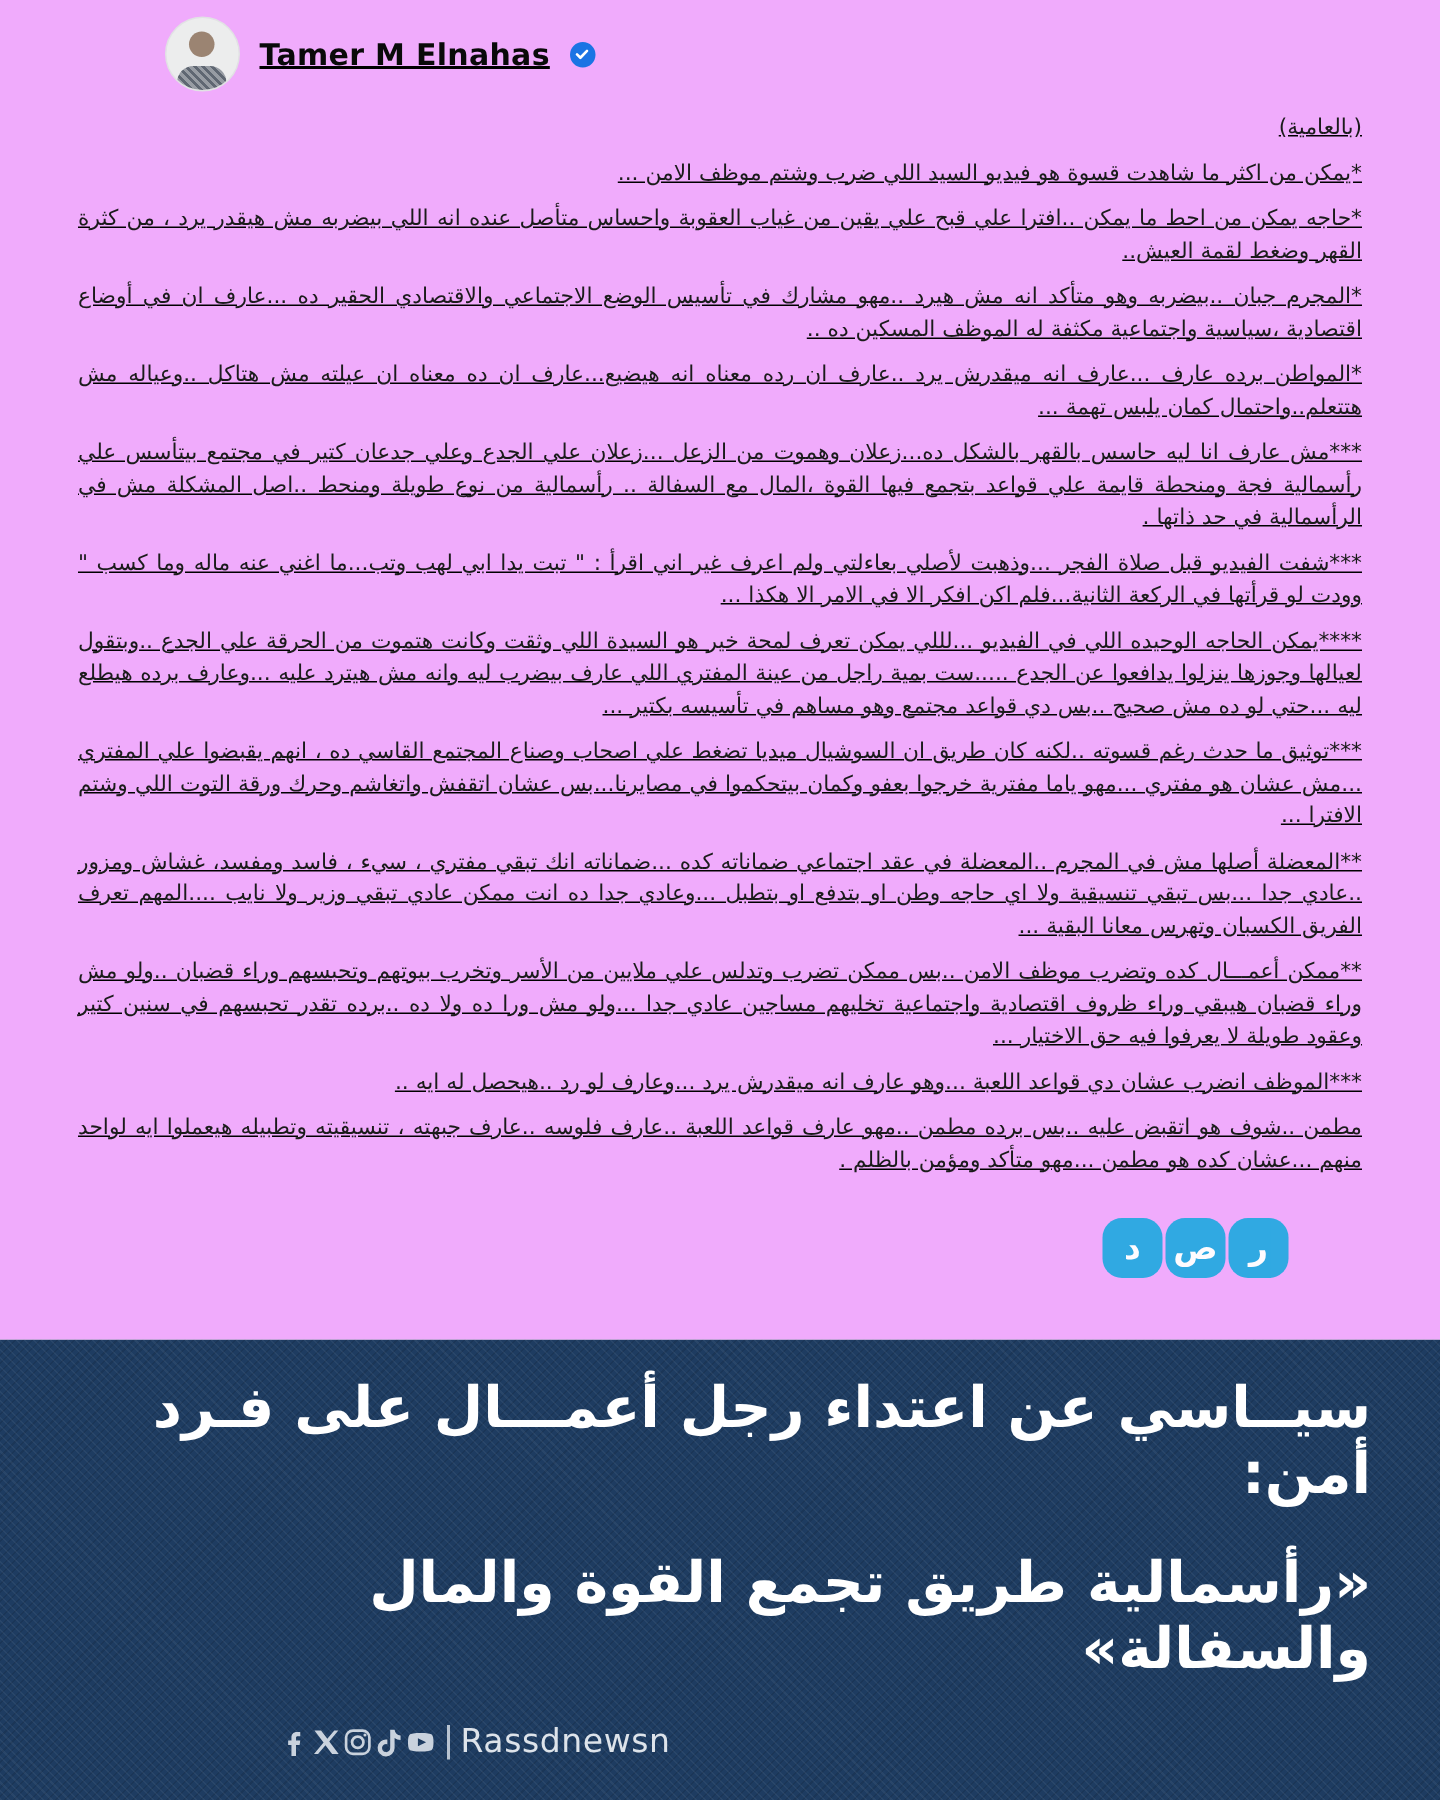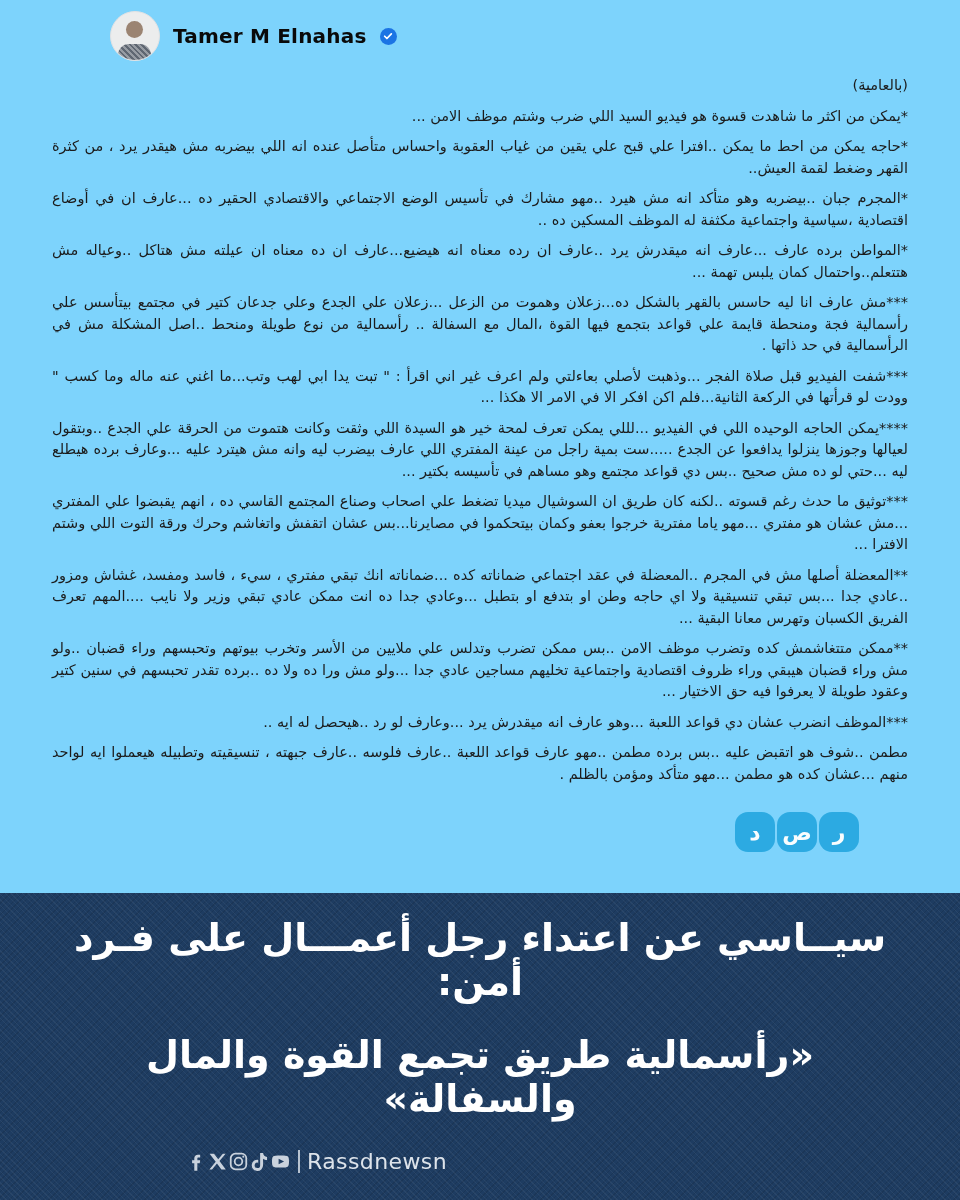--- a/index.html
+++ b/index.html
@@ -7,21 +7,21 @@
     width:960px;height:1200px;overflow:hidden;
     font-family:"DejaVu Sans",sans-serif;
     background:#fff;
   }
   .page{width:960px;height:1200px;display:flex;flex-direction:column;position:relative;background:#fff;}
 
   
   .post{
     height:893px;box-sizing:border-box;
     padding:10px 52px 0 52px;
-    position:relative;overflow:hidden;background:#7dd3fc;
+    position:relative;overflow:hidden;background:#f0abfc;text-decoration:underline;
   }
   .post-header{display:flex;align-items:center;gap:13px;margin-left:58px;height:52px;}
   .avatar{
     width:48px;height:48px;border-radius:50%;
     background:#eceded;border:1px solid #e1e2e4;
     position:relative;overflow:hidden;flex:0 0 auto;
   }
   .avatar-head{
     position:absolute;top:9px;left:15px;width:17px;height:17px;border-radius:50%;
     background:#9b8472;
@@ -60,21 +60,21 @@
 
   
   .banner{
     flex:1;display:flex;flex-direction:column;
     background-color:#1e3c61;
     background-image:
       repeating-linear-gradient(45deg, rgba(255,255,255,.05) 0 1px, transparent 1px 4px),
       repeating-linear-gradient(-45deg, rgba(0,0,0,.10) 0 1px, transparent 1px 4px);
   }
   .headline{
-    direction:rtl;text-align:center;color:#ffffff;font-weight:bold;
+    direction:rtl;color:#ffffff;font-weight:bold;
     padding:24px 46px 0 46px;
   }
   .headline-line{font-size:38px;line-height:1.15;}
   .headline-line:first-child{margin-bottom:30px;}
 
   .banner-footer{
     margin-top:auto;
     display:flex;align-items:center;
     padding:0 0 26px 186px;color:#c9d2dd;
   }
@@ -106,21 +106,21 @@
       <p>(بالعامية)</p>
       <p>*يمكن من اكثر ما شاهدت قسوة هو فيديو  السيد اللي ضرب وشتم موظف الامن ...</p>
       <p>*حاجه يمكن من احط ما يمكن ..افترا علي قبح علي يقين من غياب العقوبة واحساس متأصل عنده انه اللي بيضربه مش هيقدر يرد ، من كثرة القهر وضغط لقمة العيش..</p>
       <p>*المجرم جبان ..بيضربه وهو متأكد انه مش هيرد ..مهو مشارك في تأسيس الوضع الاجتماعي والاقتصادي  الحقير ده ...عارف ان في أوضاع اقتصادية ،سياسية واجتماعية مكثفة له الموظف المسكين ده ..</p>
       <p>*المواطن برده عارف ...عارف انه ميقدرش يرد ..عارف ان رده معناه انه هيضيع...عارف ان ده معناه ان عيلته مش هتاكل ..وعياله مش هتتعلم..واحتمال كمان يلبس تهمة ...</p>
       <p>***مش عارف انا ليه حاسس بالقهر بالشكل ده...زعلان وهموت من الزعل ...زعلان علي الجدع وعلي جدعان كتير في مجتمع بيتأسس علي رأسمالية فجة ومنحطة قايمة علي قواعد بتجمع فيها القوة ،المال مع السفالة .. رأسمالية من نوع طويلة ومنحط ..اصل المشكلة مش في الرأسمالية في حد ذاتها .</p>
       <p>***شفت الفيديو قبل صلاة الفجر ...وذهبت لأصلي بعاءلتي ولم اعرف غير اني اقرأ : " تبت يدا ابي لهب وتب...ما اغني عنه ماله وما كسب " وودت لو قرأتها في الركعة الثانية...فلم اكن افكر الا في الامر الا هكذا ...</p>
       <p>****يمكن الحاجه الوحيده اللي في الفيديو ...لللي يمكن تعرف لمحة خير هو السيدة اللي وثقت وكانت هتموت من الحرقة علي الجدع ..وبتقول لعيالها وجوزها ينزلوا يدافعوا عن الجدع .....ست بمية راجل من عينة المفتري اللي عارف بيضرب ليه وانه مش هيترد عليه ...وعارف برده هيطلع ليه ...حتي لو ده مش صحيح ..بس دي قواعد مجتمع وهو مساهم في تأسيسه بكتير ...</p>
       <p>***توثيق ما حدث رغم قسوته ..لكنه كان طريق ان السوشيال ميديا تضغط علي اصحاب وصناع المجتمع القاسي ده ، انهم يقبضوا علي المفتري ...مش عشان هو مفتري ...مهو ياما مفترية خرجوا بعفو وكمان بيتحكموا في مصايرنا...بس عشان اتقفش واتغاشم وحرك ورقة التوت اللي وشتم الافترا ...</p>
       <p>**المعضلة أصلها مش في المجرم ..المعضلة في عقد اجتماعي  ضماناته كده ...ضماناته انك تبقي مفتري ، سيء ، فاسد ومفسد، غشاش ومزور ..عادي جدا ...بس تبقي تنسيقية ولا اي حاجه وطن او بتدفع او بتطبل ...وعادي جدا ده انت ممكن عادي تبقي وزير ولا نايب ....المهم تعرف الفريق الكسبان وتهرس معانا البقية ...</p>
-      <p>**ممكن متتغاشمش كده وتضرب موظف الامن ..بس ممكن تضرب وتدلس علي ملايين من الأسر وتخرب بيوتهم وتحبسهم وراء قضبان ..ولو مش وراء قضبان هيبقي وراء ظروف اقتصادية واجتماعية تخليهم مساجين عادي جدا ...ولو مش ورا ده ولا ده ..برده تقدر تحبسهم في سنين كتير وعقود طويلة لا يعرفوا فيه حق الاختيار ...</p>
+      <p>**ممكن أعمـــال كده وتضرب موظف الامن ..بس ممكن تضرب وتدلس علي ملايين من الأسر وتخرب بيوتهم وتحبسهم وراء قضبان ..ولو مش وراء قضبان هيبقي وراء ظروف اقتصادية واجتماعية تخليهم مساجين عادي جدا ...ولو مش ورا ده ولا ده ..برده تقدر تحبسهم في سنين كتير وعقود طويلة لا يعرفوا فيه حق الاختيار ...</p>
       <p>***الموظف انضرب عشان دي قواعد اللعبة ...وهو عارف انه ميقدرش يرد ...وعارف لو رد ..هيحصل له ايه ..</p>
       <p>مطمن ..شوف هو اتقبض عليه ..بس برده مطمن ..مهو عارف قواعد اللعبة ..عارف فلوسه ..عارف جبهته ، تنسيقيته وتطبيله هيعملوا ايه لواحد منهم ...عشان كده هو مطمن ...مهو متأكد ومؤمن بالظلم .</p>
     </div>
 
     <div class="watermark">
       <span class="wm-tile">ر</span>
       <span class="wm-tile">ص</span>
       <span class="wm-tile">د</span>
     </div>
   </section>

